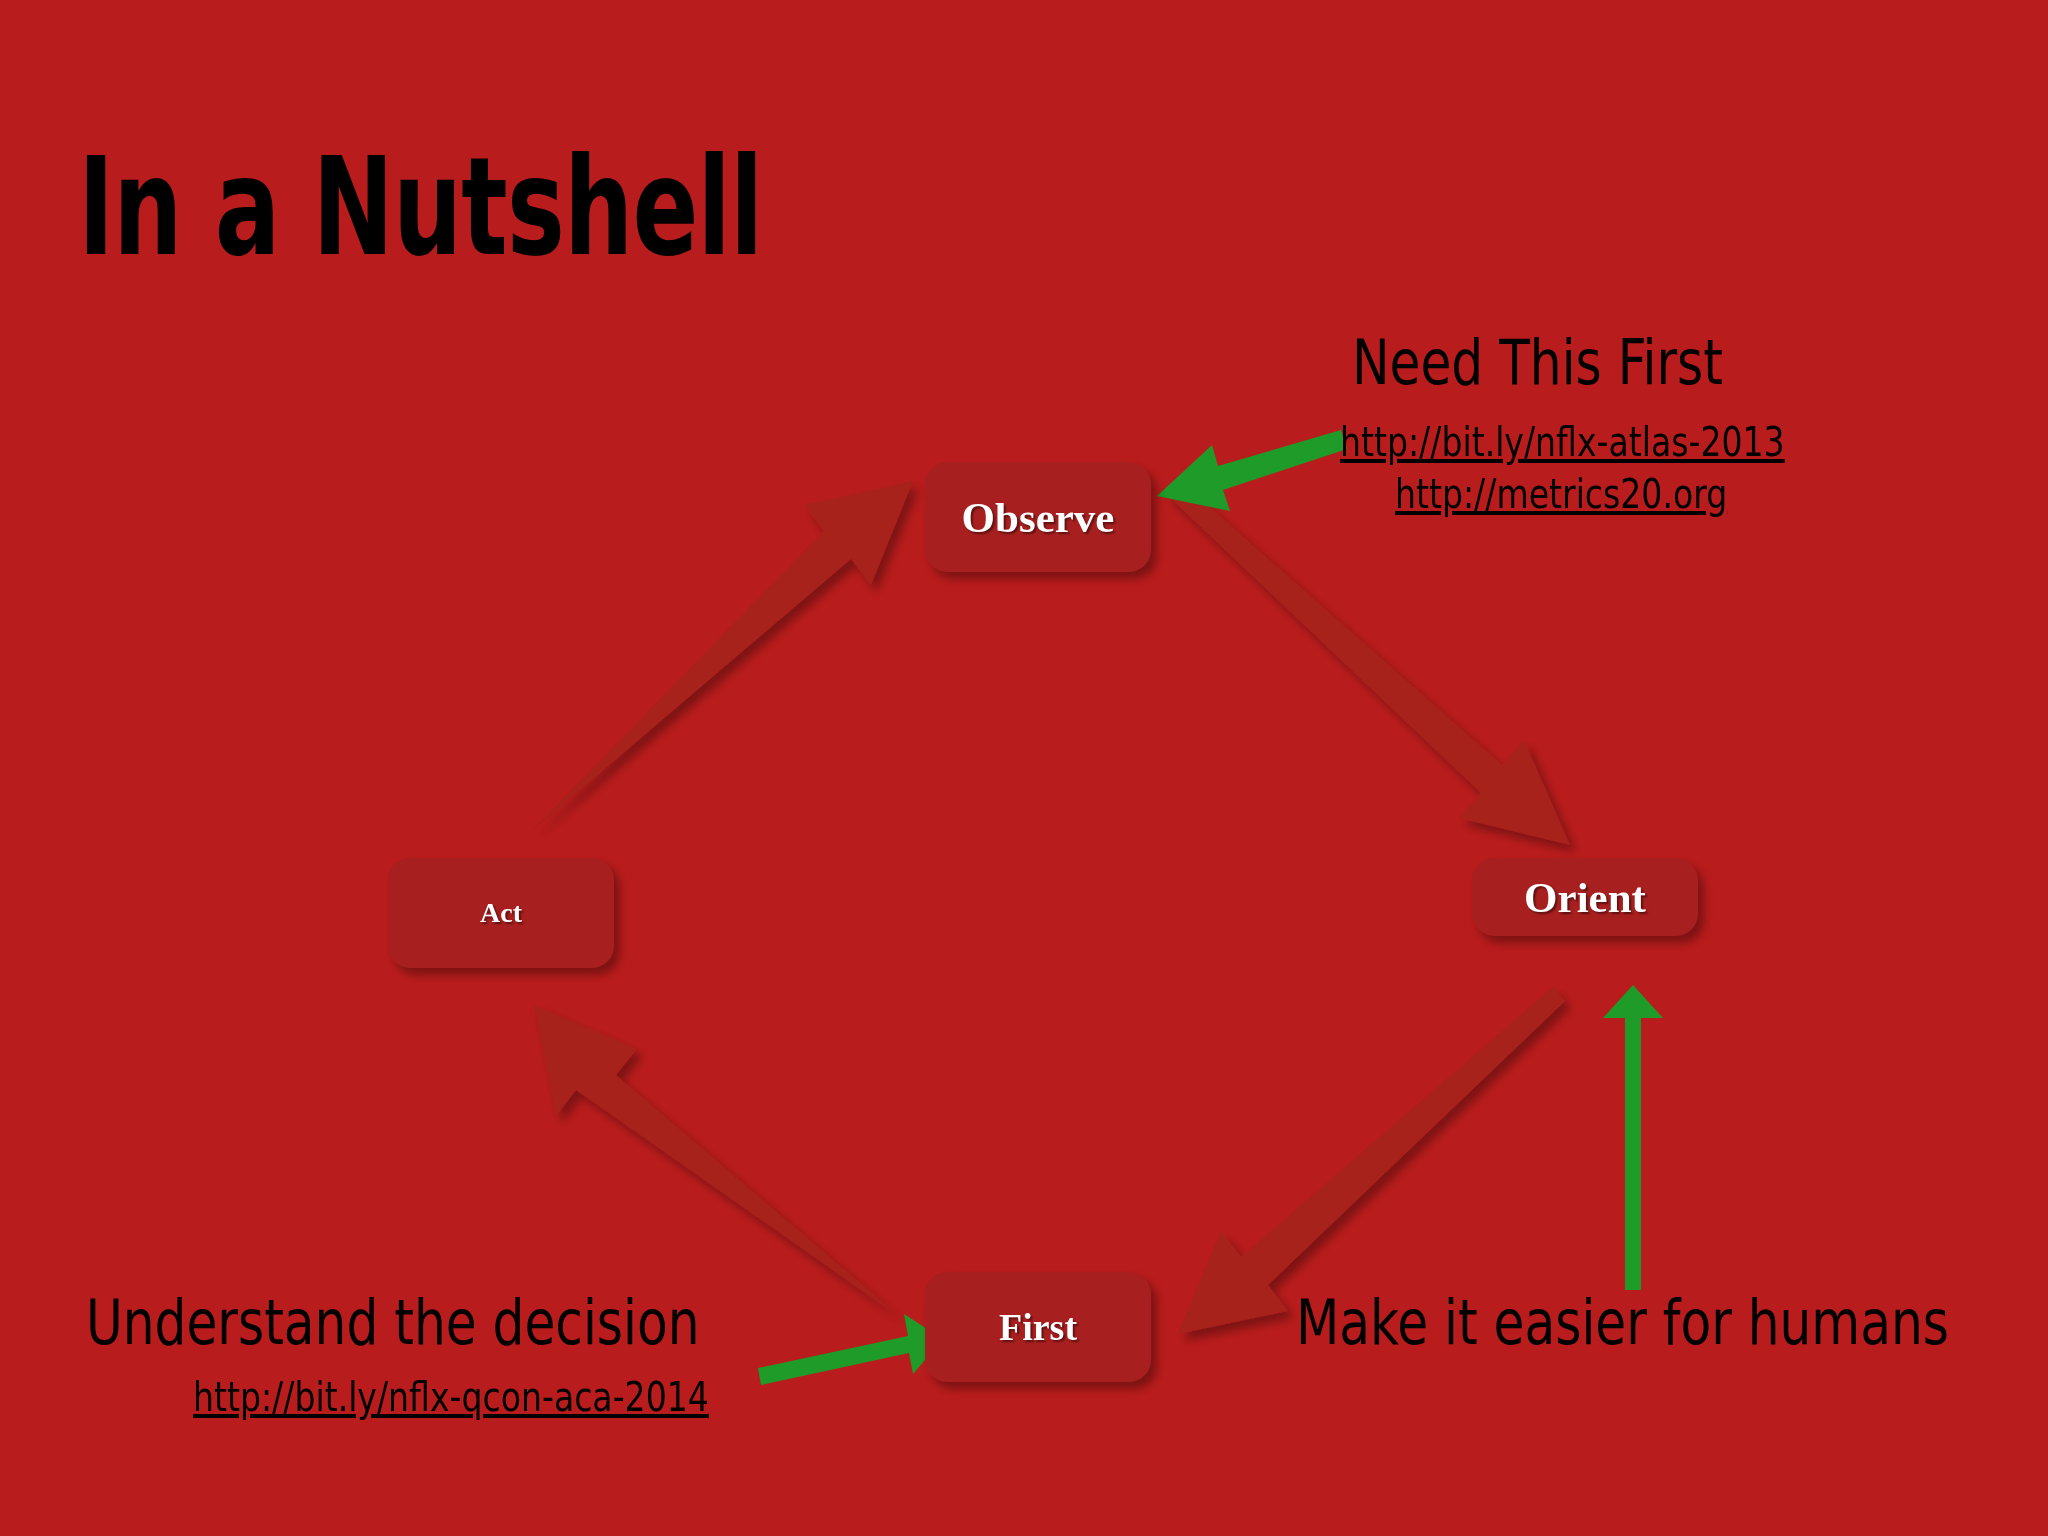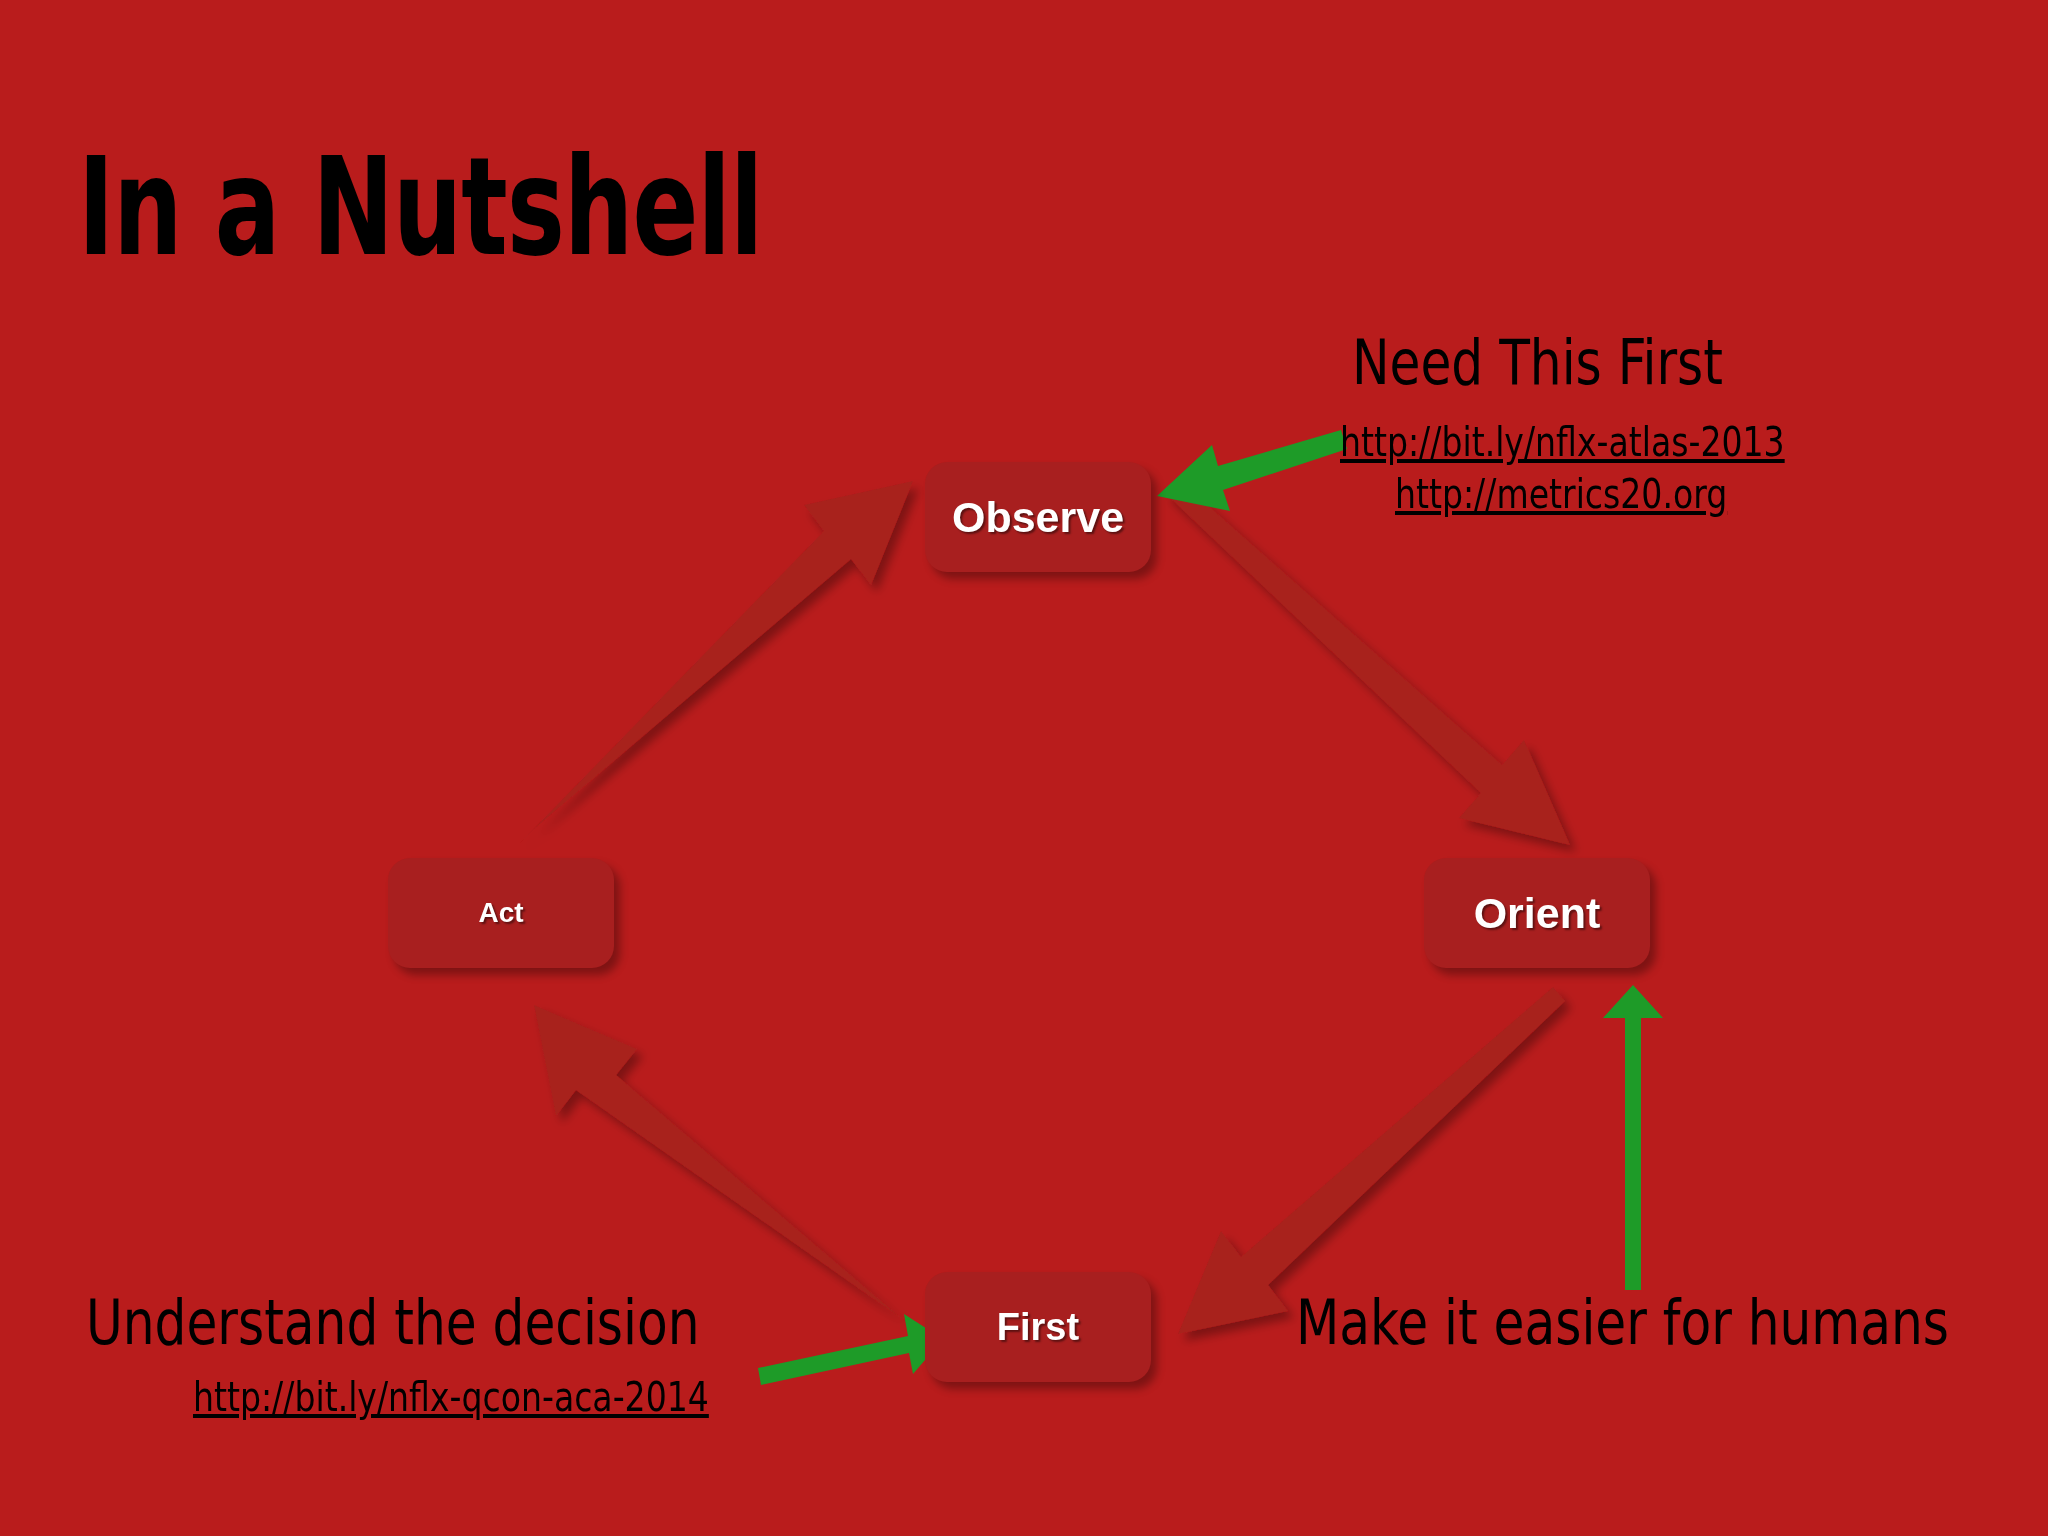--- a/index.html
+++ b/index.html
@@ -48,34 +48,34 @@
 
   
   .ooda-box {
     position: absolute;
     display: flex;
     align-items: center;
     justify-content: center;
     background: #a81f1f;
     border-radius: 22px;
     color: #ffffff;
-    font-family: Liberation Sans, sans-serif;
+    font-family: Liberation Serif, serif;
     font-weight: 700;
     box-shadow: 6px 7px 9px rgba(0,0,0,0.32);
     text-shadow: 2px 2px 2px rgba(0,0,0,0.45);
     box-sizing: border-box;
   }
   #box-observe {
     left: 925px; top: 462px;
     width: 226px; height: 110px;
     font-size: 43px;
   }
   #box-orient {
-    left: 1424px; top: 858px;
-    width: 226px; height: 110px;
+    left: 1472px; top: 858px;
+    width: 226px; height: 78px;
     font-size: 43px;
   }
   #box-act {
     left: 388px; top: 858px;
     width: 226px; height: 110px;
     font-size: 28px;
   }
   #box-decide {
     left: 925px; top: 1272px;
     width: 226px; height: 110px;

